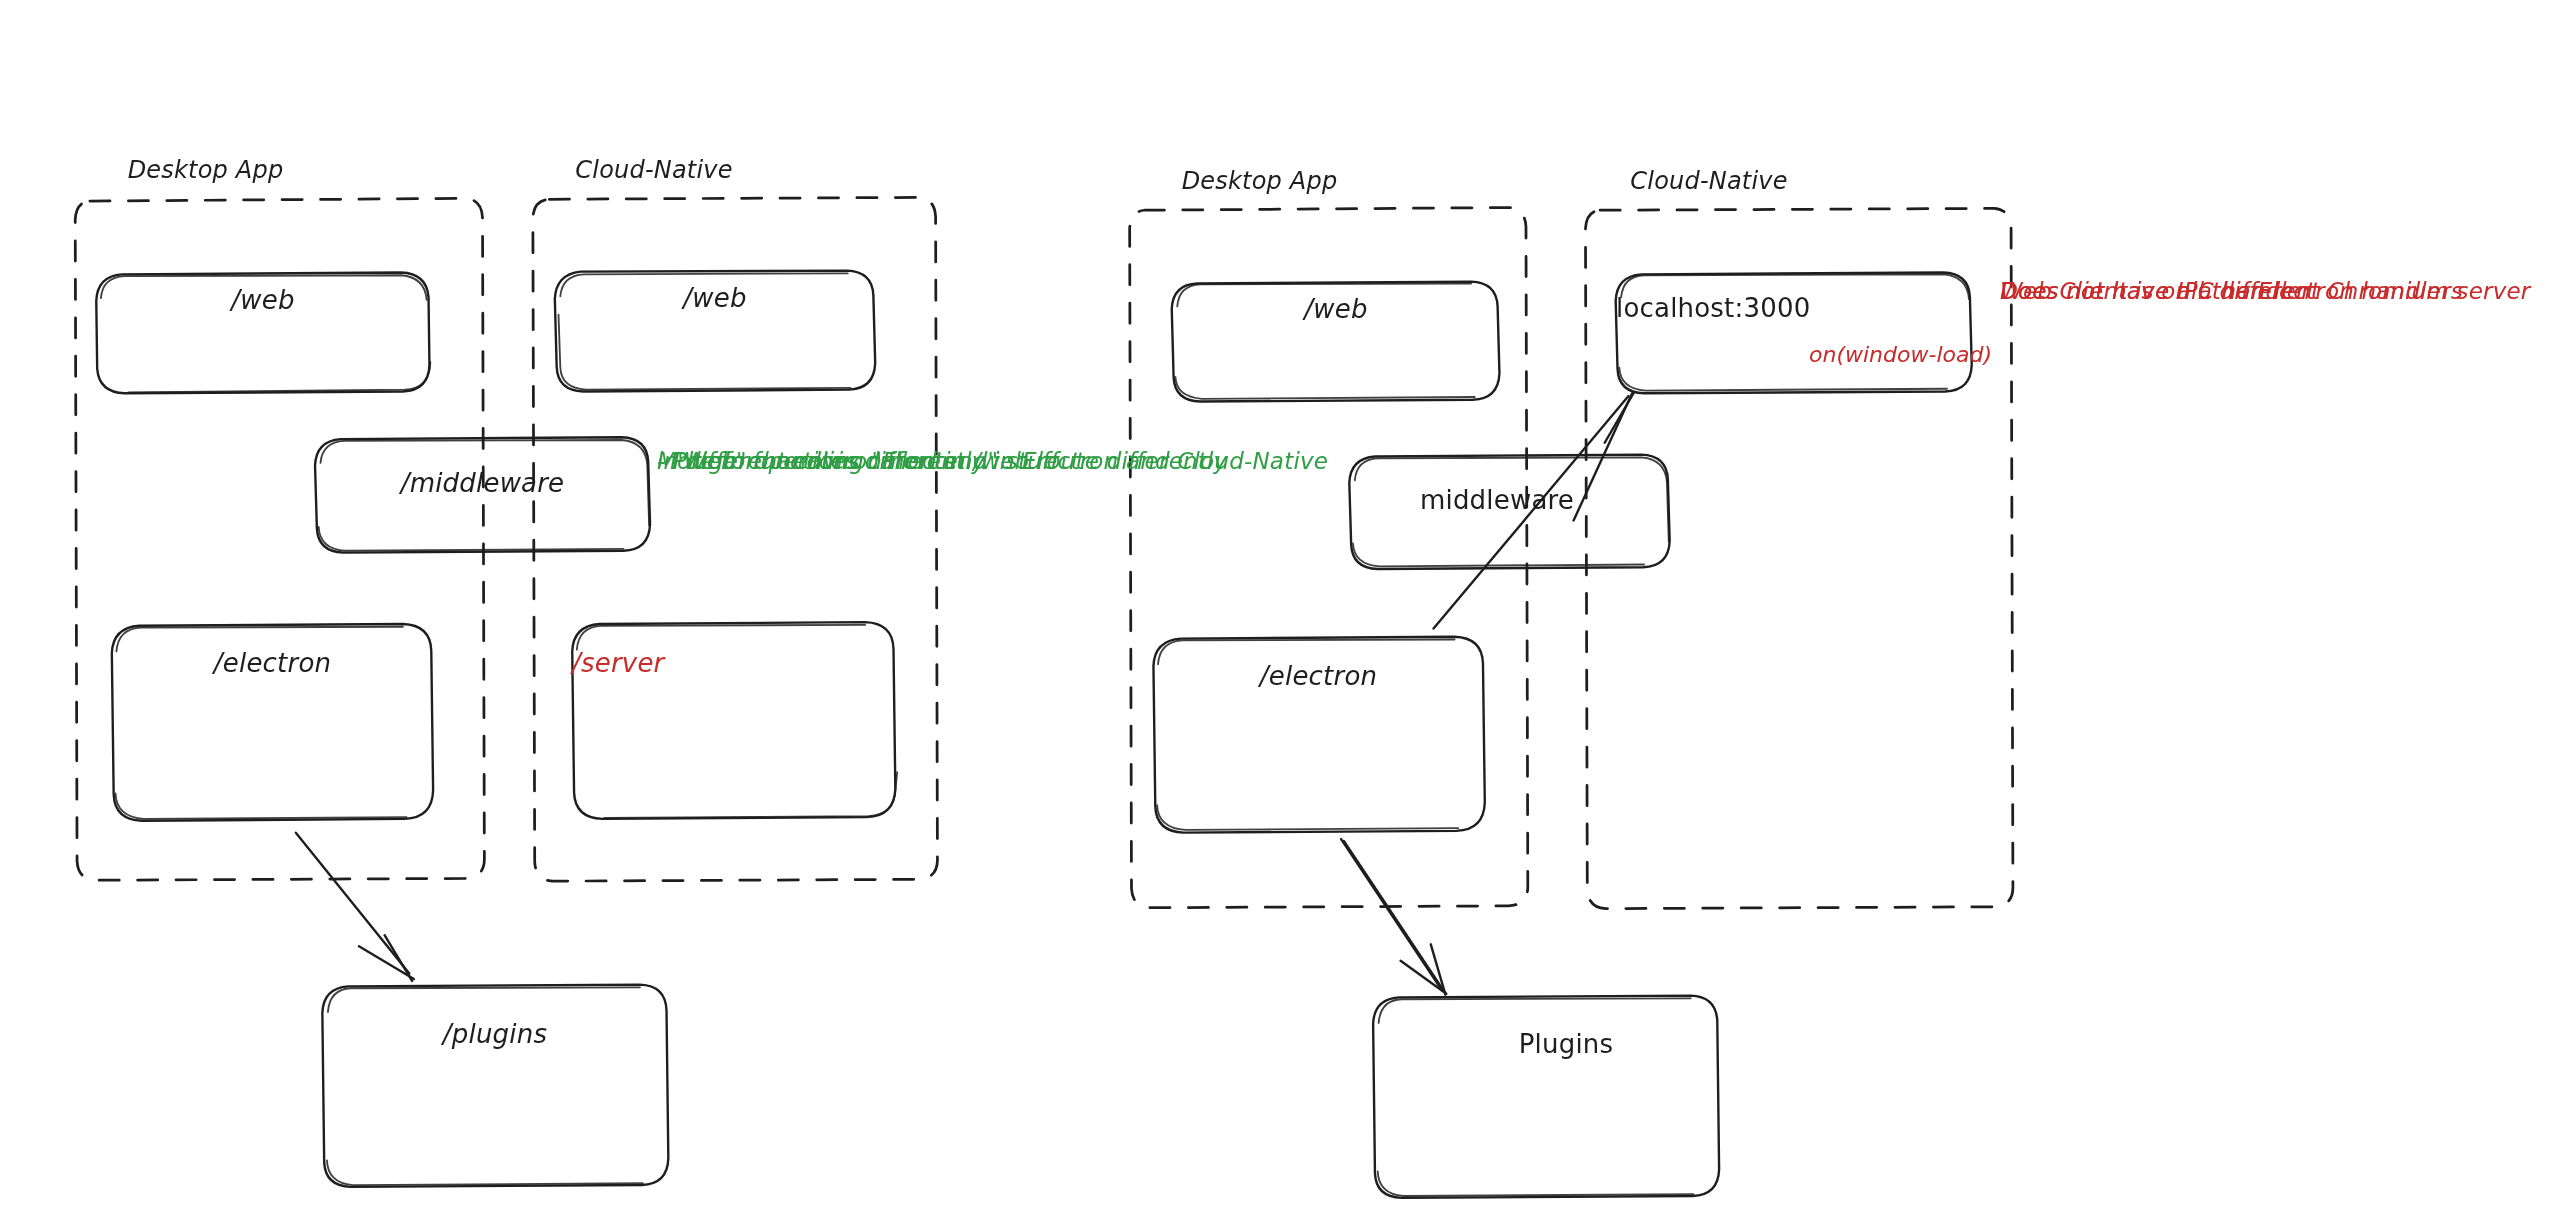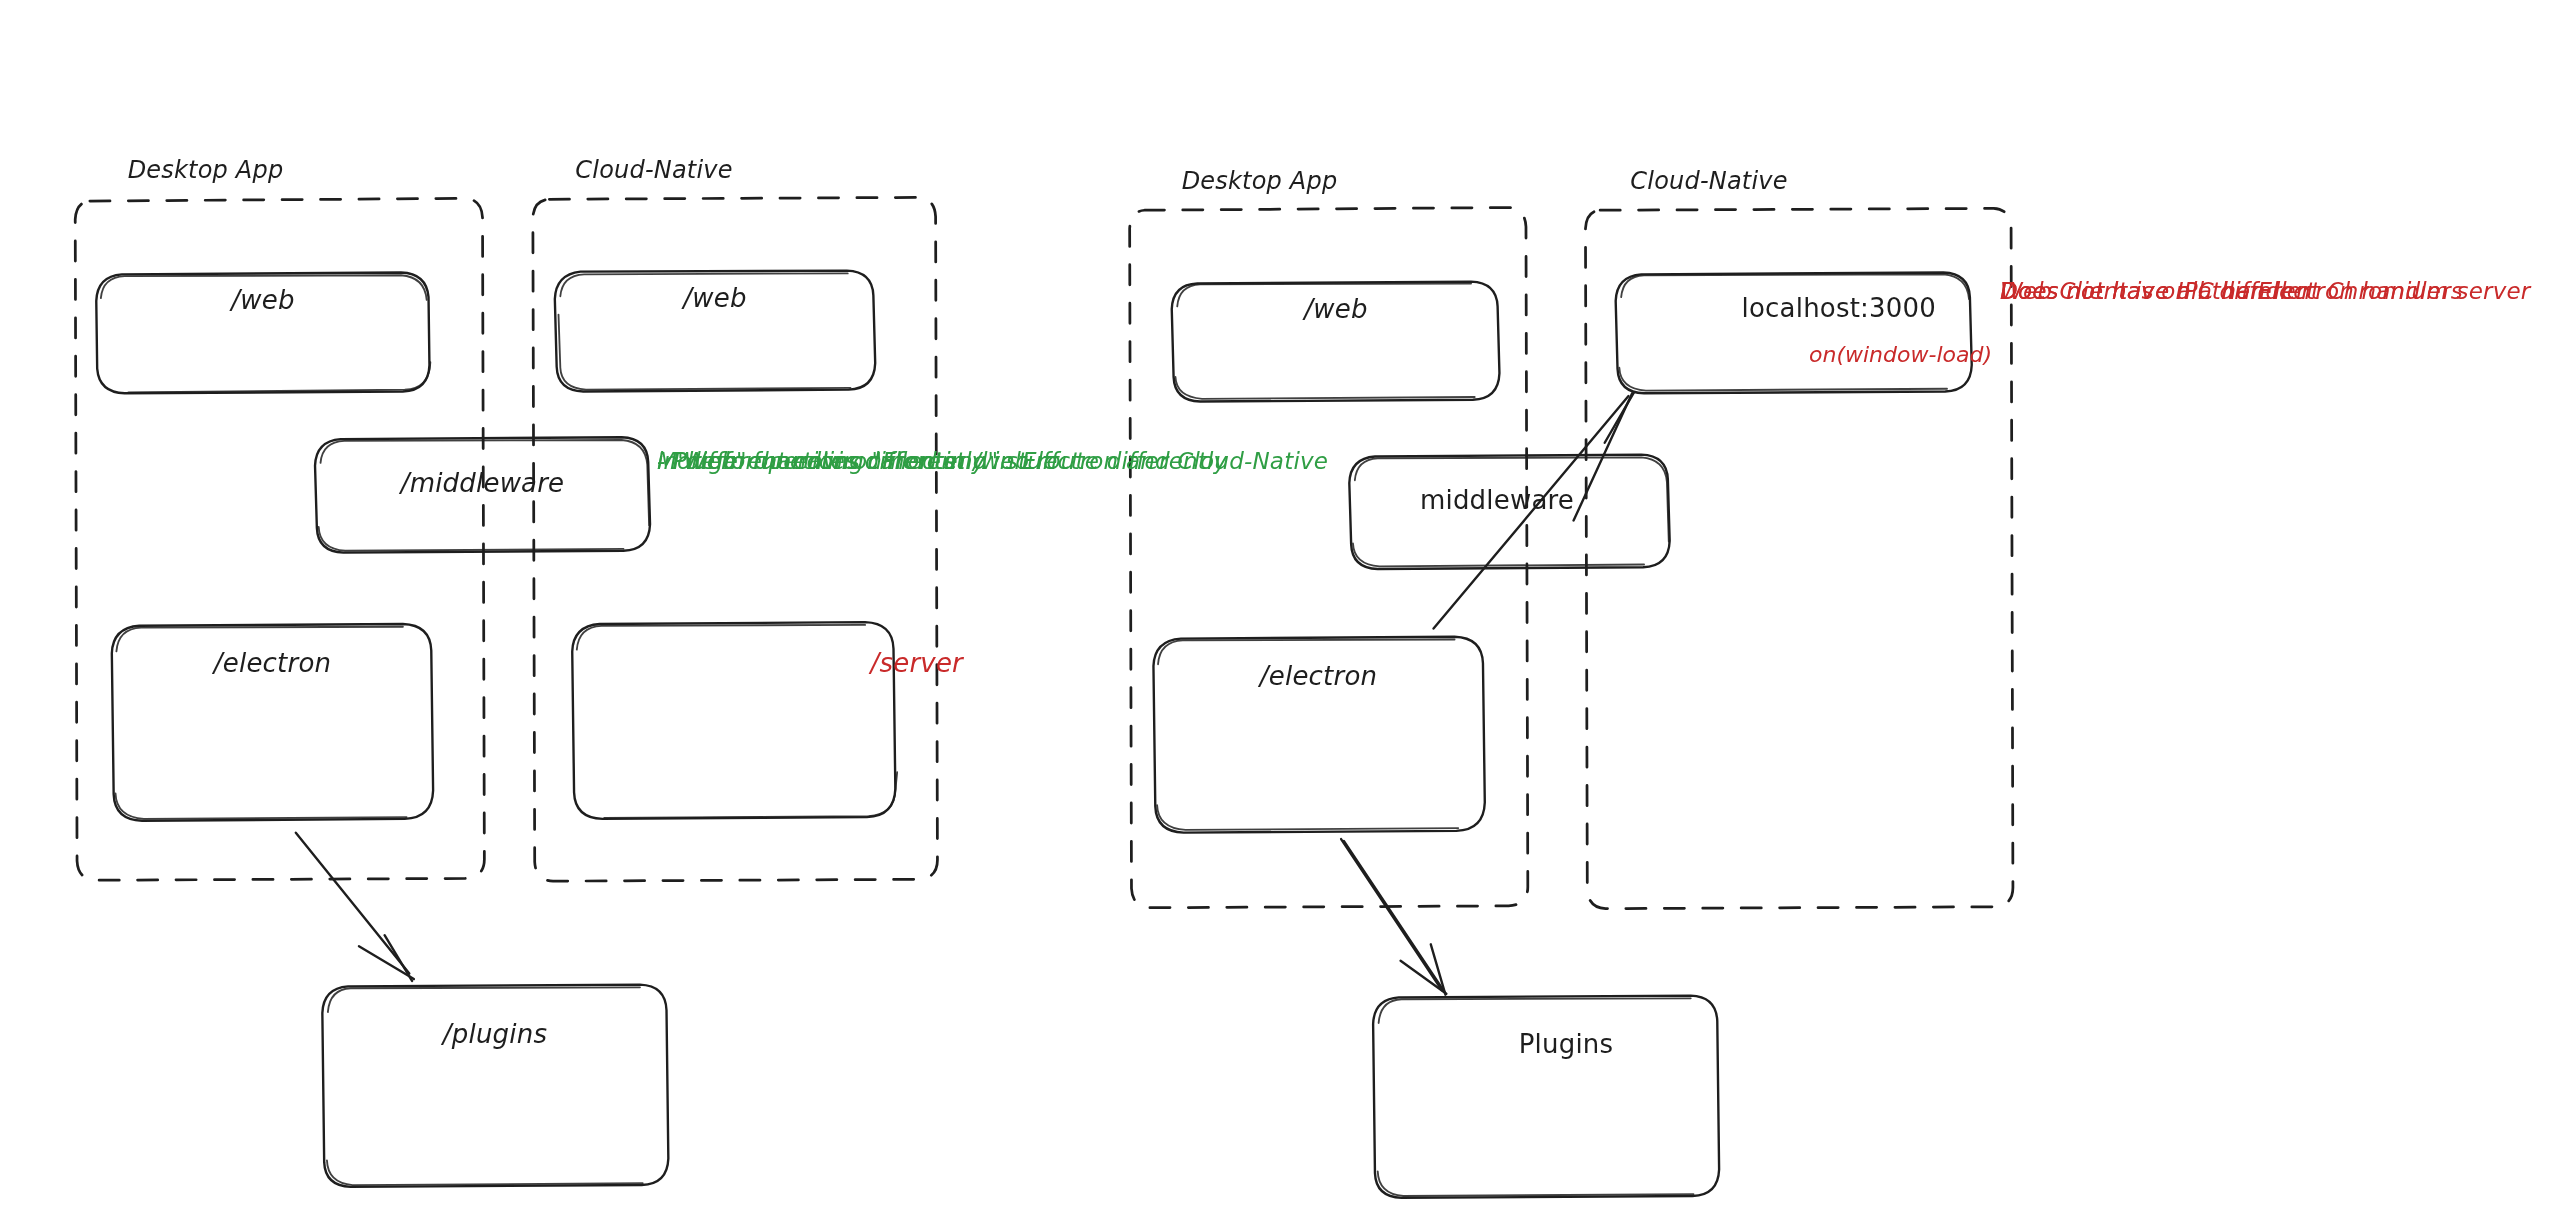--- a/index.html
+++ b/index.html
@@ -211,38 +211,38 @@
   <div class="group-label" style="left:558px; top:115px; width:192px; text-align:center;">Cloud-Native</div>
 
   <div class="node-label" style="left:96px; top:244px; width:334px; text-align:center;">/web</div>
 
   <div class="node-label" style="left:555px; top:242px; width:320px; text-align:center;">/web</div>
 
   <div class="node-label" style="left:315px; top:427px; width:335px; text-align:center;">/middleware</div>
 
   <div class="node-label" style="left:112px; top:607px; width:321px; text-align:center;">/electron</div>
 
-  <div class="node-label red" style="left:572px; top:607px; width:346px; text-align:right;padding-left:45px;">/server</div>
+  <div class="node-label red" style="left:572px; top:607px; width:346px; text-align:left;">/server</div>
 
   <div class="node-label" style="left:322px; top:978px; width:346px; text-align:center;">/plugins</div>
 
   <div style="position:absolute; left:657px; top:406px;">
     <div class="note green">More for handling "Frontend" stuff</div>
     <div class="note green">- "Web" operates differently in Electron and Cloud-Native</div>
     <div class="note green">- Plugin functions called in /web route differently</div>
     <div class="note green">in different environments</div>
   </div>
 
   <div class="group-label" style="left:1168px; top:126px; width:183px; text-align:center;">Desktop App</div>
 
   <div class="group-label" style="left:1613px; top:126px; width:192px; text-align:center;">Cloud-Native</div>
 
   <div class="node-label" style="left:1172px; top:253px; width:328px; text-align:center;">/web</div>
 
-  <div class="node-label plain" style="left:1616px; top:252px; width:320px; text-align:right;">localhost:3000</div>
+  <div class="node-label plain" style="left:1616px; top:252px; width:320px; text-align:left;">localhost:3000</div>
 
   <div class="sub-red" style="left:1768px; top:302px; width:265px; text-align:center;">on(window-load)</div>
 
   <div class="node-label plain" style="left:1349px; top:444px; width:296px; text-align:center;">middleware</div>
 
   <div class="node-label" style="left:1153px; top:620px; width:331px; text-align:center;">/electron</div>
 
   <div class="node-label plain" style="left:1373px; top:988px; width:386px; text-align:center;">Plugins</div>
 
   <div style="position:absolute; left:2000px; top:236px;">

